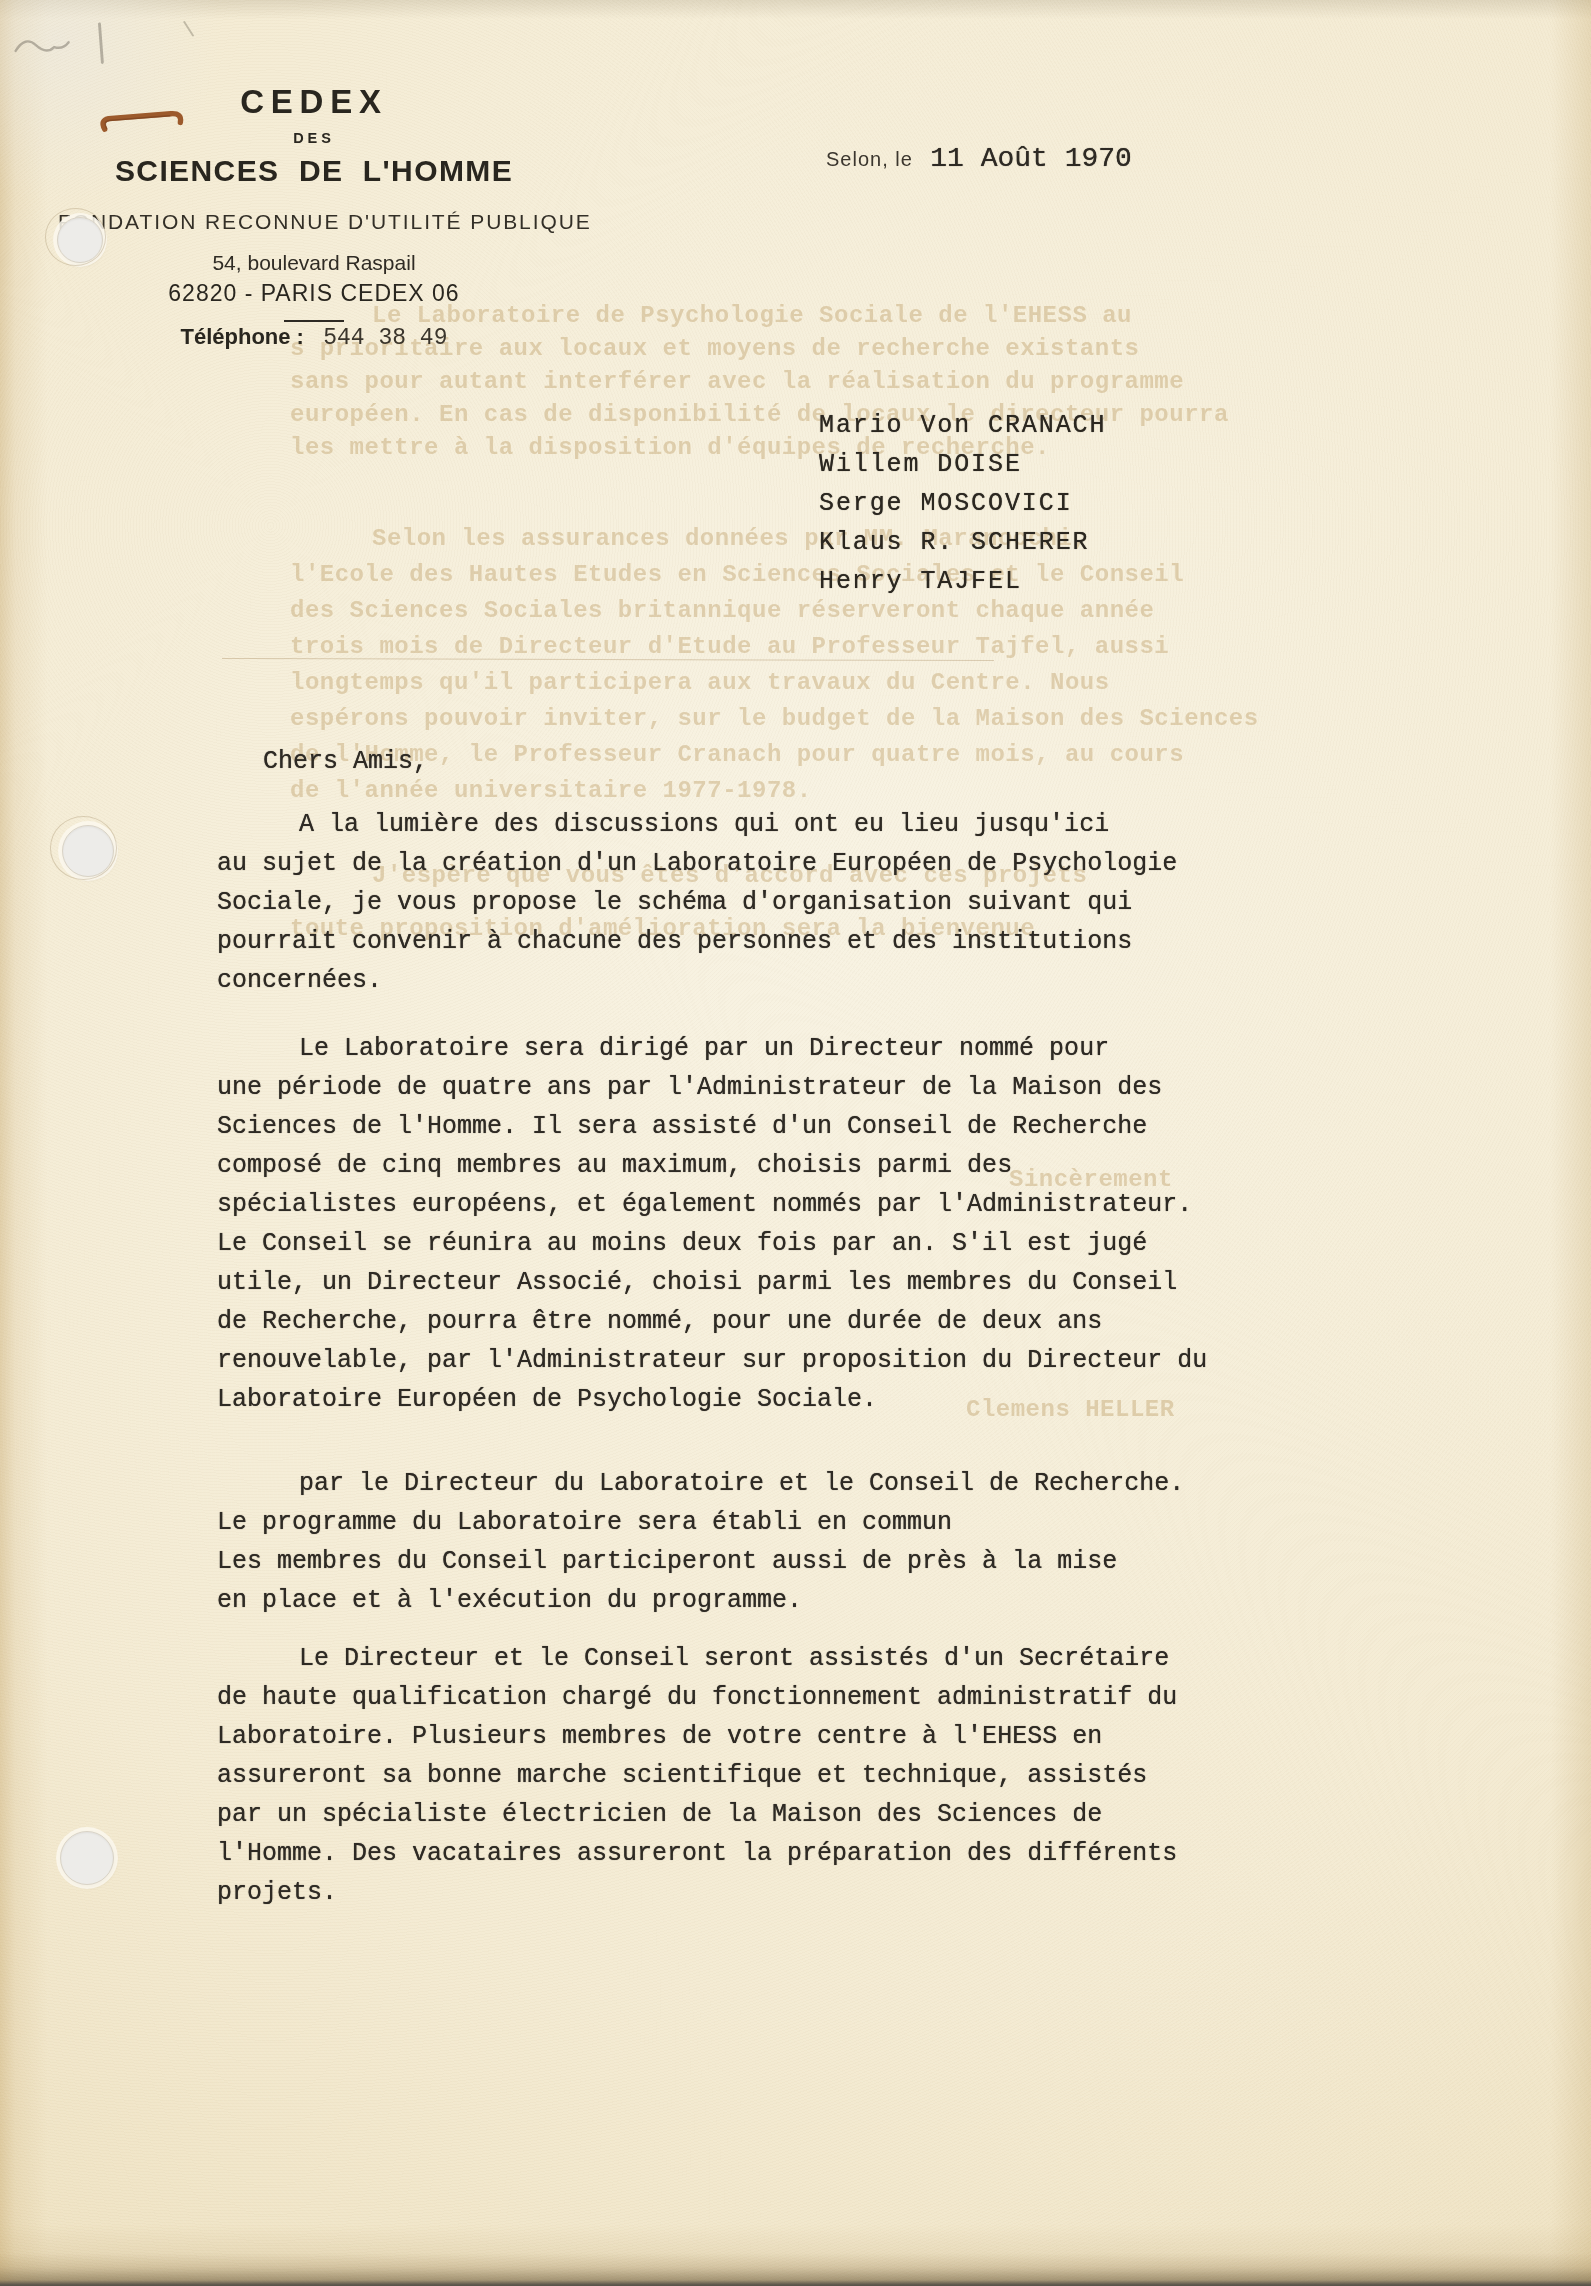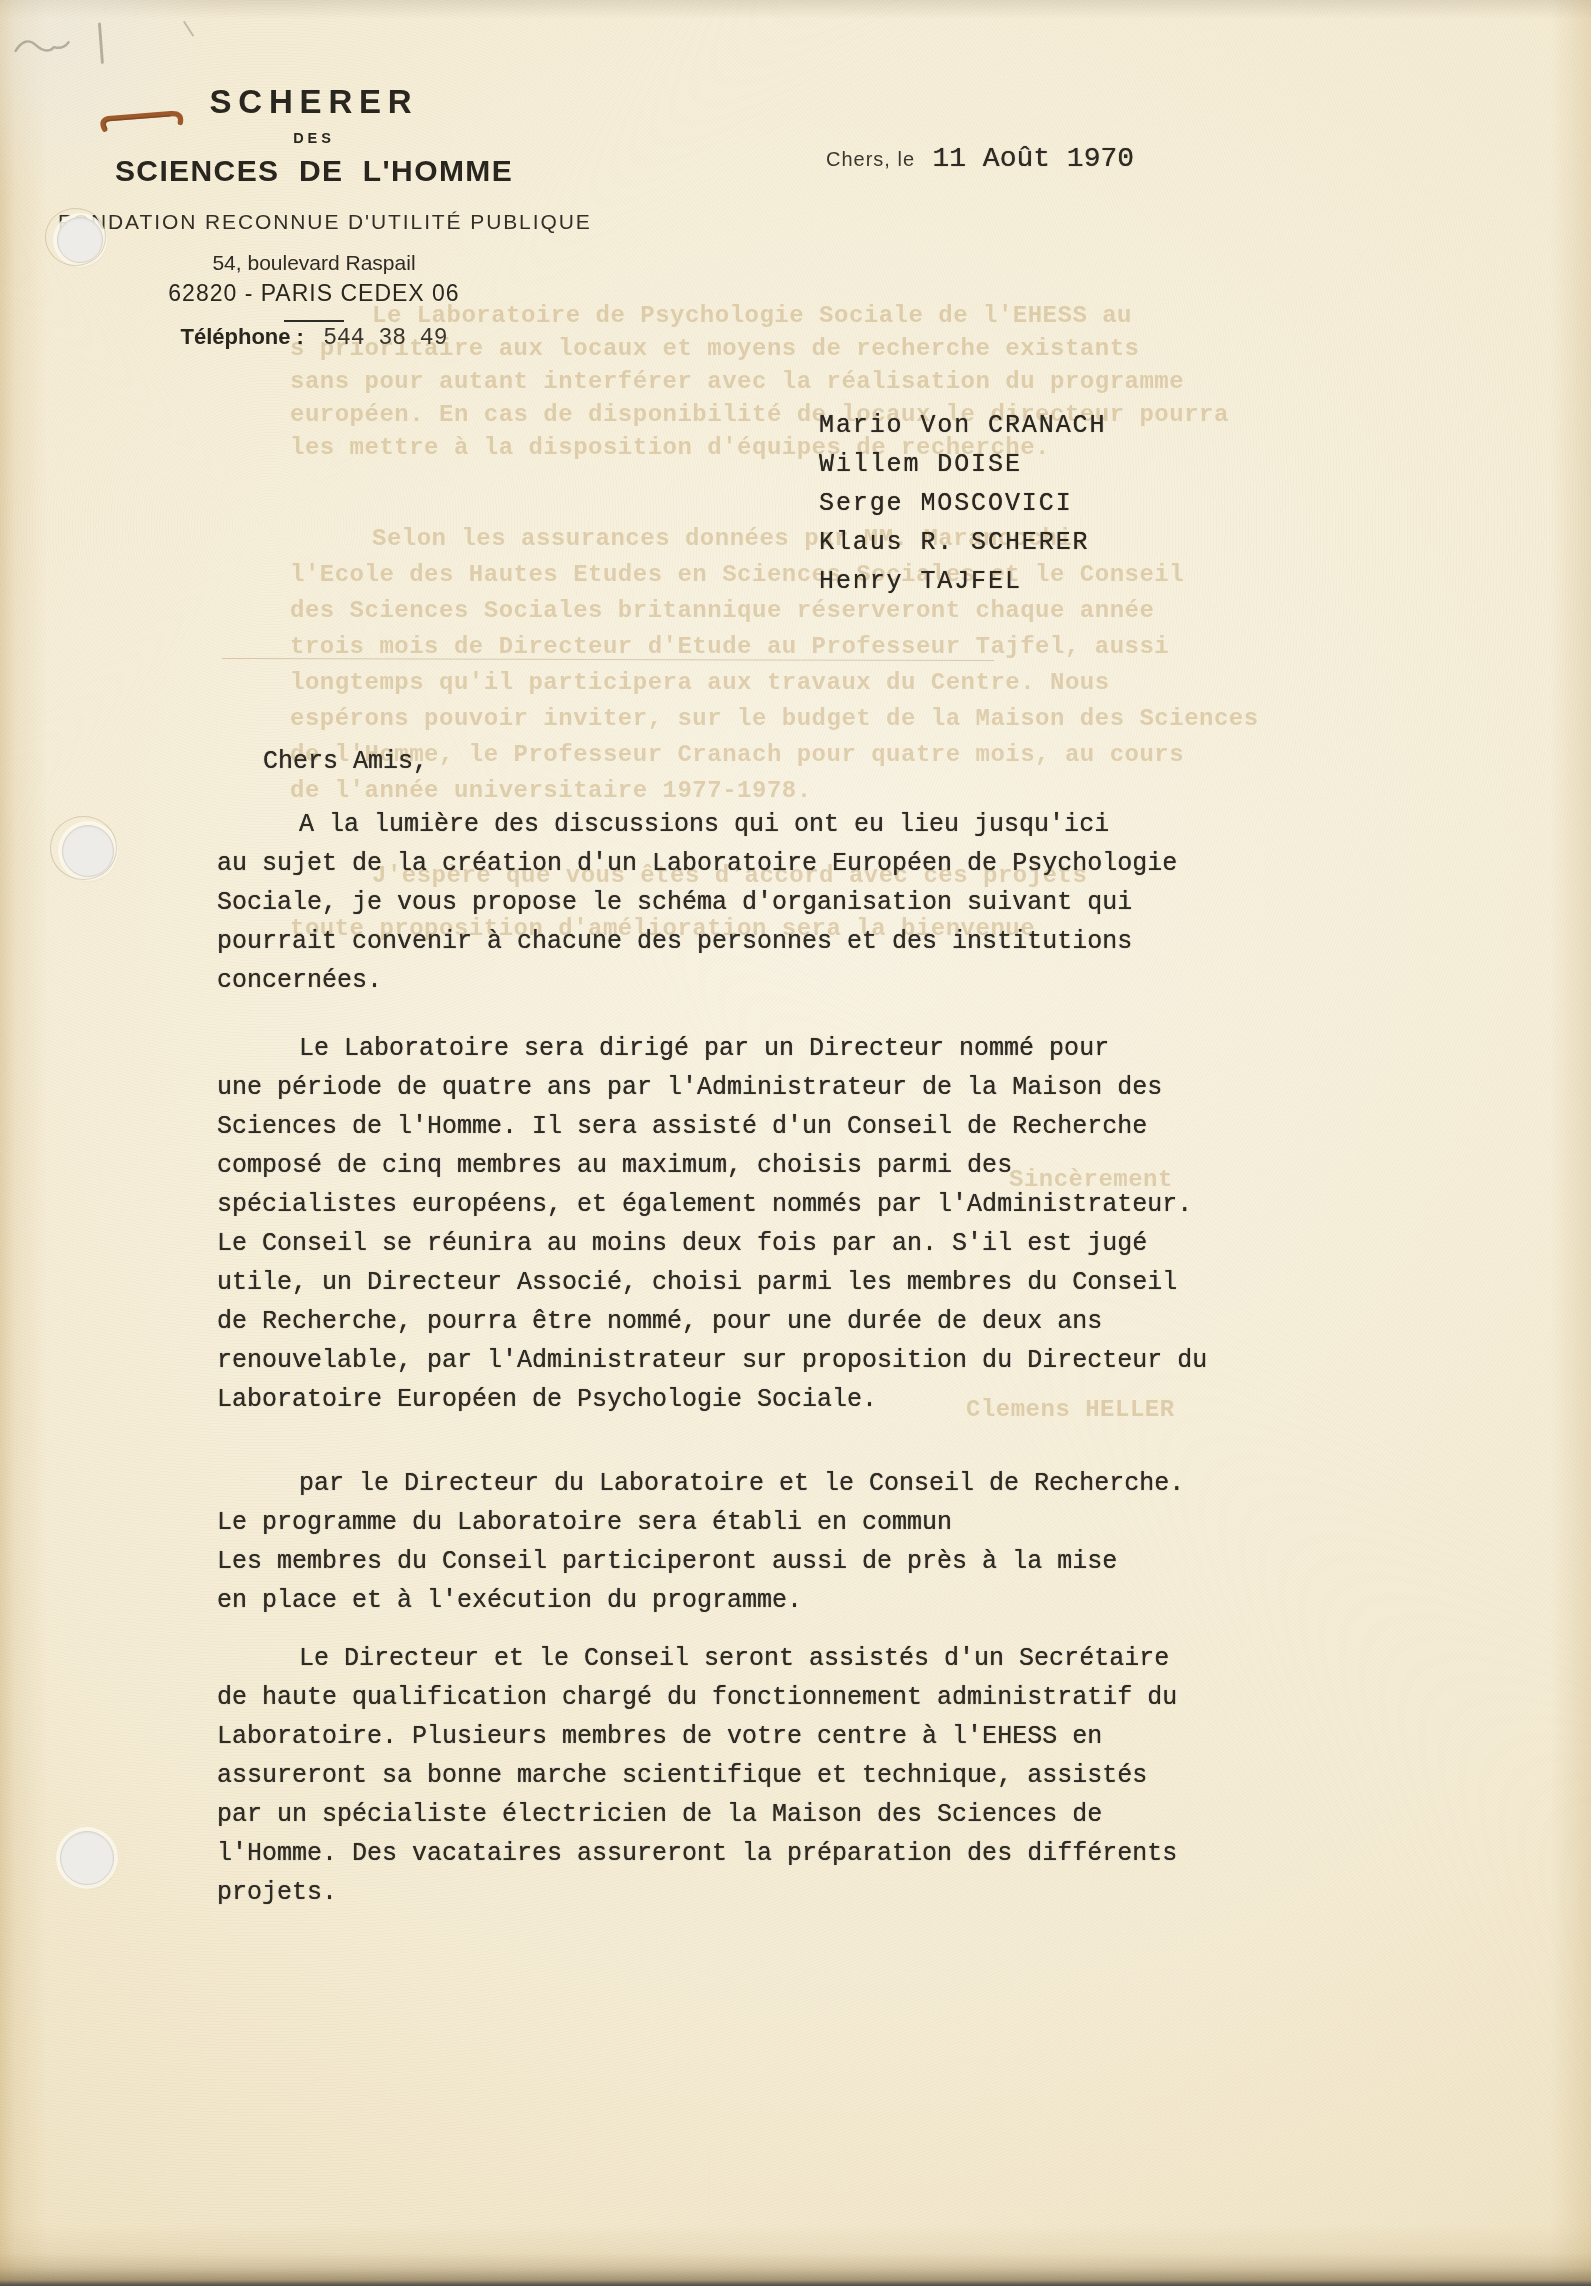--- a/index.html
+++ b/index.html
@@ -102,35 +102,35 @@
   <div class="ghost ghost-a indent-first"><div class="line">Le Laboratoire de Psychologie Sociale de l'EHESS au</div><div class="line">s prioritaire aux locaux et moyens de recherche existants</div><div class="line">sans pour autant interférer avec la réalisation du programme</div><div class="line">européen. En cas de disponibilité de locaux le directeur pourra</div><div class="line">les mettre à la disposition d'équipes de recherche.</div></div>
   <div class="ghost ghost-b indent-first"><div class="line">Selon les assurances données par MM. Maranocchi,</div><div class="line">l'Ecole des Hautes Etudes en Sciences Sociales et le Conseil</div><div class="line">des Sciences Sociales britannique réserveront chaque année</div><div class="line">trois mois de Directeur d'Etude au Professeur Tajfel, aussi</div><div class="line">longtemps qu'il participera aux travaux du Centre. Nous</div><div class="line">espérons pouvoir inviter, sur le budget de la Maison des Sciences</div><div class="line">de l'Homme, le Professeur Cranach pour quatre mois, au cours</div><div class="line">de l'année universitaire 1977-1978.</div></div>
   <div class="ghost ghost-c1">J'espère que vous êtes d'accord avec ces projets</div>
   <div class="ghost ghost-c2">toute proposition d'amélioration sera la bienvenue</div>
   <div class="ghost ghost-d">Sincèrement</div>
   <div class="ghost ghost-e">Clemens HELLER</div>
 
   <div class="scratch"></div>
 
   <div class="letterhead">
-    <div class="lh-maison">SCHERER</div>
+    <div class="lh-maison">CEDEX</div>
     <div class="lh-des">DES</div>
     <div class="lh-sciences">SCIENCES DE L'HOMME</div>
     <div class="lh-fondation">FONDATION RECONNUE D'UTILITÉ PUBLIQUE</div>
     <div class="lh-addr1">54, boulevard Raspail</div>
     <div class="lh-addr2">62820 - PARIS CEDEX 06</div>
     <hr class="lh-divider">
     <div class="lh-phone">
       <span class="lh-phone-label">Téléphone :</span>
       <span class="lh-phone-number">544 38 49</span>
     </div>
   </div>
 
   <div class="dateline">
-    <span class="date-printed">Chers, le</span>
+    <span class="date-printed">Selon, le</span>
     <span class="date-typed">11 Août 1970</span>
   </div>
 
   <div class="typed recipients"><div class="line">Mario Von CRANACH</div><div class="line">Willem DOISE</div><div class="line">Serge MOSCOVICI</div><div class="line">Klaus R. SCHERER</div><div class="line">Henry TAJFEL</div></div>
 
   <div class="typed salutation">Chers Amis,</div>
 
   <div class="typed para" style="top:805px"><div class="line">A la lumière des discussions qui ont eu lieu jusqu'ici</div><div class="line">au sujet de la création d'un Laboratoire Européen de Psychologie</div><div class="line">Sociale, je vous propose le schéma d'organisation suivant qui</div><div class="line">pourrait convenir à chacune des personnes et des institutions</div><div class="line">concernées.</div></div>
   <div class="typed para" style="top:1029px"><div class="line">Le Laboratoire sera dirigé par un Directeur nommé pour</div><div class="line">une période de quatre ans par l'Administrateur de la Maison des</div><div class="line">Sciences de l'Homme. Il sera assisté d'un Conseil de Recherche</div><div class="line">composé de cinq membres au maximum, choisis parmi des</div><div class="line">spécialistes européens, et également nommés par l'Administrateur.</div><div class="line">Le Conseil se réunira au moins deux fois par an. S'il est jugé</div><div class="line">utile, un Directeur Associé, choisi parmi les membres du Conseil</div><div class="line">de Recherche, pourra être nommé, pour une durée de deux ans</div><div class="line">renouvelable, par l'Administrateur sur proposition du Directeur du</div><div class="line">Laboratoire Européen de Psychologie Sociale.</div></div>
   <div class="typed para" style="top:1464px"><div class="line">par le Directeur du Laboratoire et le Conseil de Recherche.</div><div class="line">Le programme du Laboratoire sera établi en commun</div><div class="line">Les membres du Conseil participeront aussi de près à la mise</div><div class="line">en place et à l'exécution du programme.</div></div>

